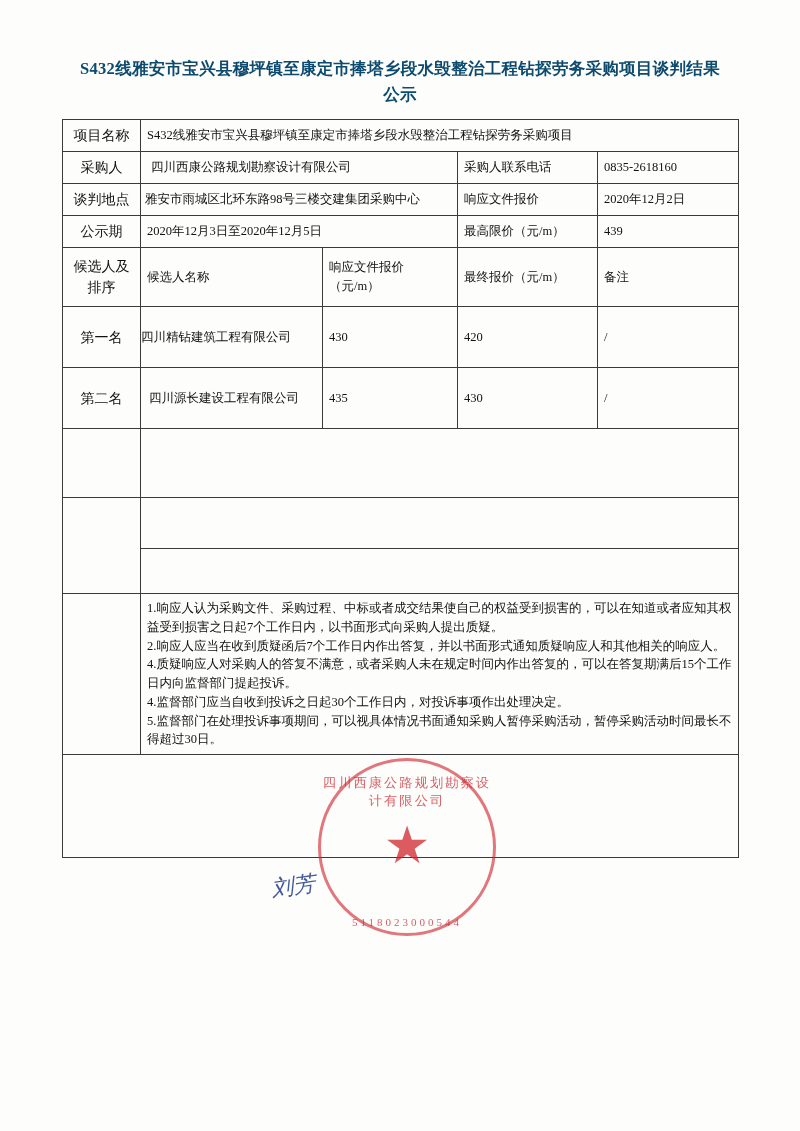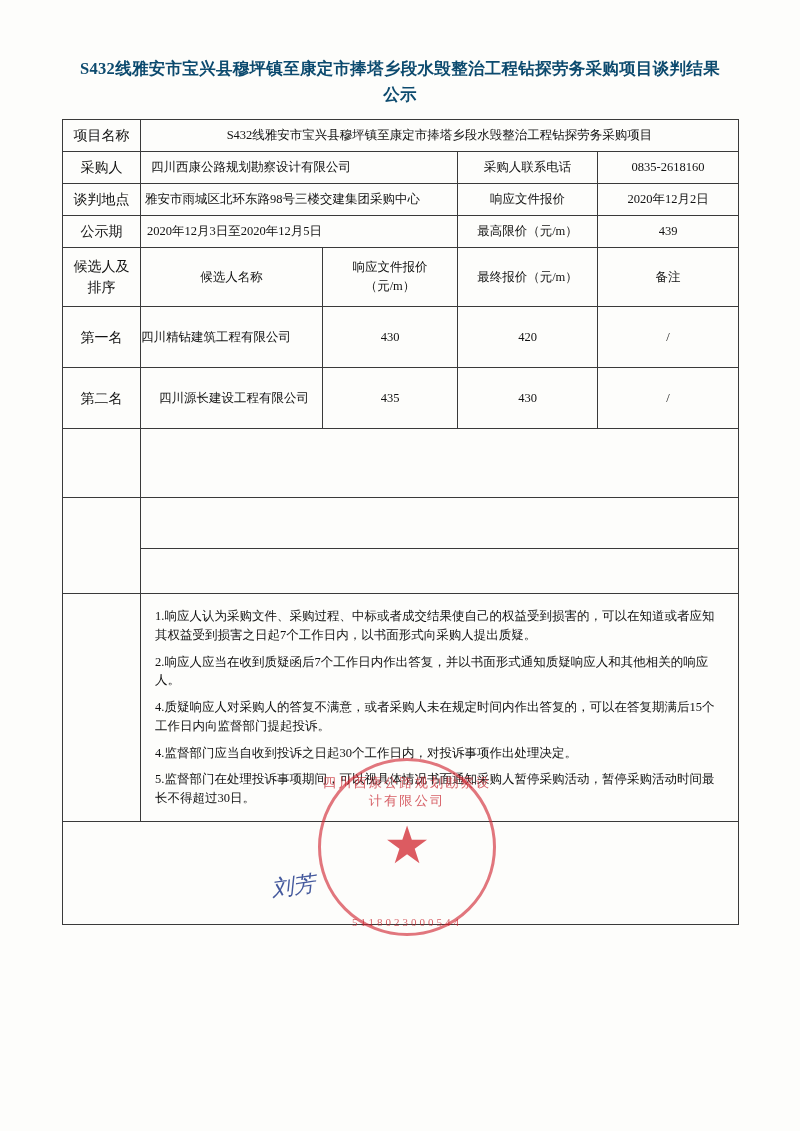--- a/index.html
+++ b/index.html
@@ -42,38 +42,38 @@
     border-collapse: collapse;
     table-layout: fixed;
     font-size: 12.5px;
   }
   table.main td {
     border: 1px solid #3a3a3a;
     padding: 5px 6px;
     vertical-align: middle;
     line-height: 1.5;
   }
-  .c-center { text-align: center; }
+  .c-center { text-align: left; }
   .c-left { text-align: left; }
   .lbl {
     text-align: center;
     font-size: 14px;
     line-height: 1.5;
   }
   .big-cell {
     font-size: 12.5px;
   }
   .notice-cell {
     text-align: left;
     font-size: 12.5px;
     line-height: 1.62;
     padding: 8px 9px 10px 9px;
   }
   .notice-cell p {
-    margin: 8px;
+    margin: 0;
     text-indent: 0;
   }
   .sign-row td {
     height: 92px;
     vertical-align: middle;
   }
   .sign-label {
     text-align: left;
     padding-left: 10px;
     font-size: 12.5px;
@@ -188,21 +188,21 @@
         </tr>
         <tr>
           <td class="lbl" style="height:50px">第一名</td>
           <td class="c-left" style="padding-left:0">四川精钻建筑工程有限公司</td>
           <td class="c-center">430</td>
           <td class="c-center">420</td>
           <td class="c-center">/</td>
         </tr>
         <tr>
           <td class="lbl" style="height:50px">第二名</td>
-          <td class="c-left" style="padding-left:18px">四川源长建设工程有限公司</td>
+          <td class="c-left" style="padding-left:8px">四川源长建设工程有限公司</td>
           <td class="c-center">435</td>
           <td class="c-center">430</td>
           <td class="c-center">/</td>
         </tr>
         <tr>
           <td class="lbl" style="height:58px"></td>
           <td class="c-center" colspan="4"></td>
         </tr>
         <tr>
           <td class="lbl" style="height:40px" rowspan="2"></td>

